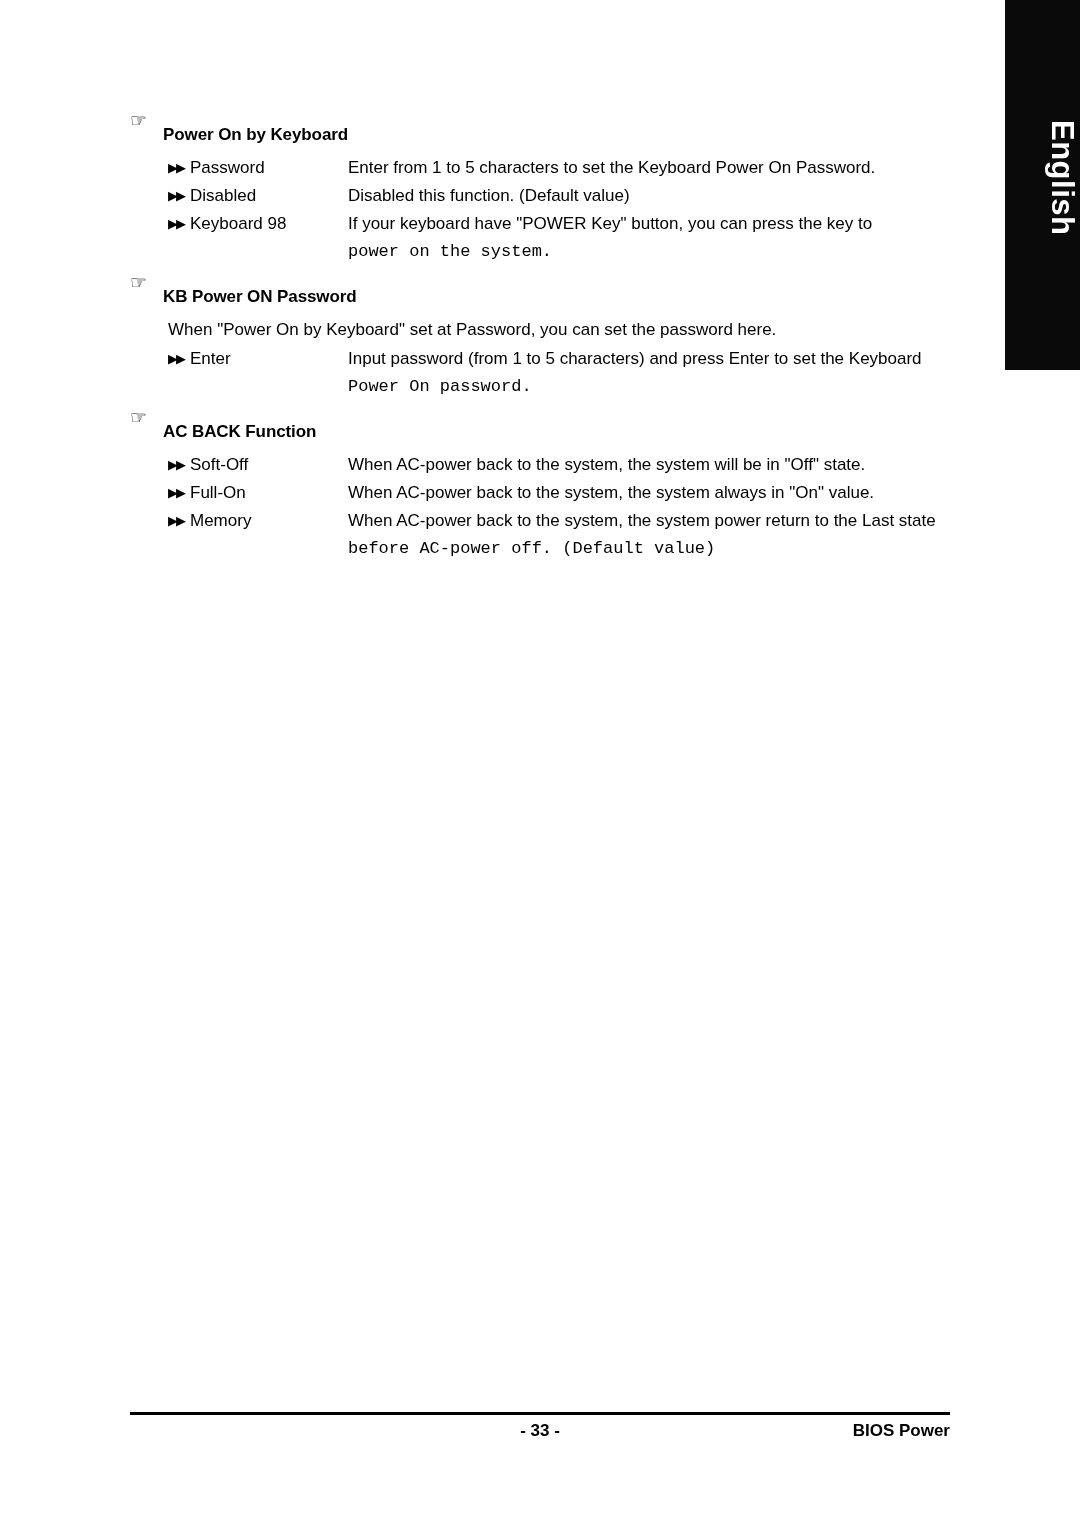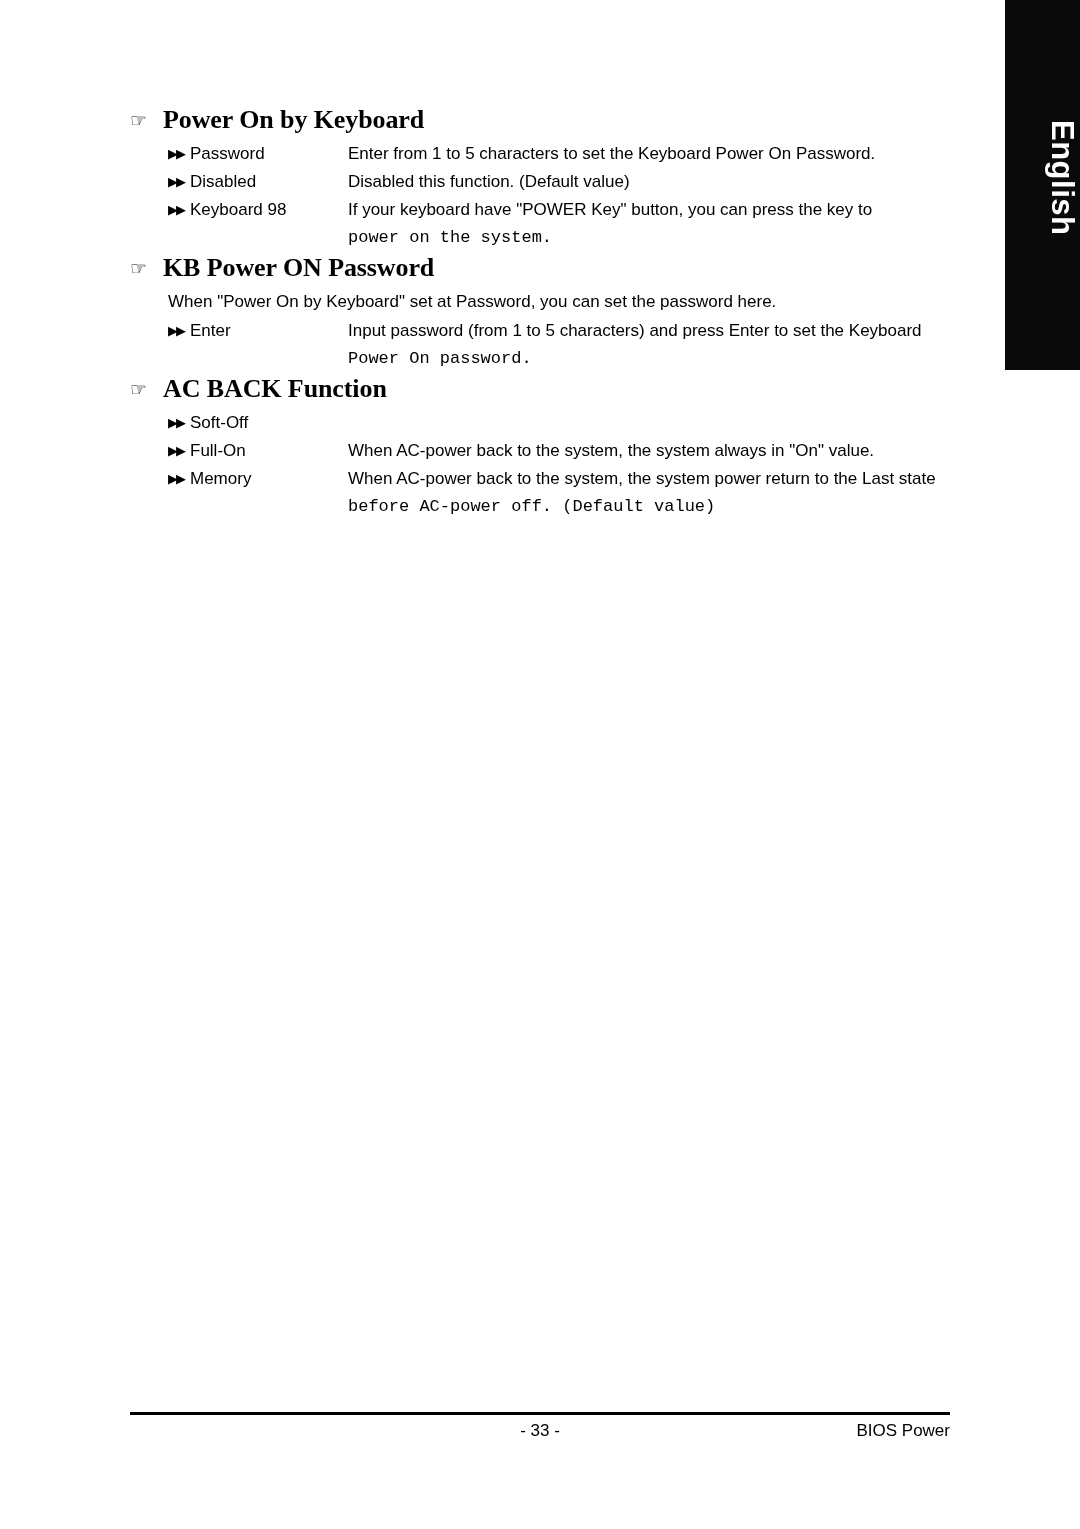--- a/index.html
+++ b/index.html
@@ -65,25 +65,26 @@
   }
   .hand-icon {
     width: 33px;
     flex: 0 0 33px;
     font-size: 19px;
     line-height: 24px;
     color: #000;
     padding-top: 1px;
   }
   .section-title {
-    font-family: Liberation Serif, serif;
+    font-family: Liberation Sans, sans-serif;
     font-weight: bold;
-    font-size: 26px;
+    font-size: 17px;
     line-height: 24px;
     letter-spacing: -0.1px;
+    margin-top: 15px;
   }
 
   
   .section-note {
     margin-left: 38px;
     font-size: 17px;
     line-height: 28px;
     padding-bottom: 1px;
   }
 
@@ -116,20 +117,21 @@
     display: block;
     font-family: Liberation Mono, monospace;
   }
 
   
   .footer {
     position: absolute;
     left: 130px;
     top: 1412px;
     width: 820px;
+    font-weight: bold;
   }
   .footer-rule {
     border: 0;
     border-top: 3px solid #000;
     margin: 0;
     width: 100%;
   }
   .footer-row {
     position: relative;
     height: 30px;
@@ -210,20 +212,21 @@
 
     <div class="section">
       <div class="section-head">
         <span class="hand-icon">☞</span>
         <span class="section-title">AC BACK Function</span>
       </div>
 
       <div class="opt-row">
         <span class="opt-bullet">▶▶</span>
         <span class="opt-label">Soft-Off</span>
+        <span class="opt-desc">When AC-power back to the system, the system will be in "Off" state.</span>
       </div>
 
       <div class="opt-row">
         <span class="opt-bullet">▶▶</span>
         <span class="opt-label">Full-On</span>
         <span class="opt-desc">When AC-power back to the system, the system always in "On" value.</span>
       </div>
 
       <div class="opt-row">
         <span class="opt-bullet">▶▶</span>

